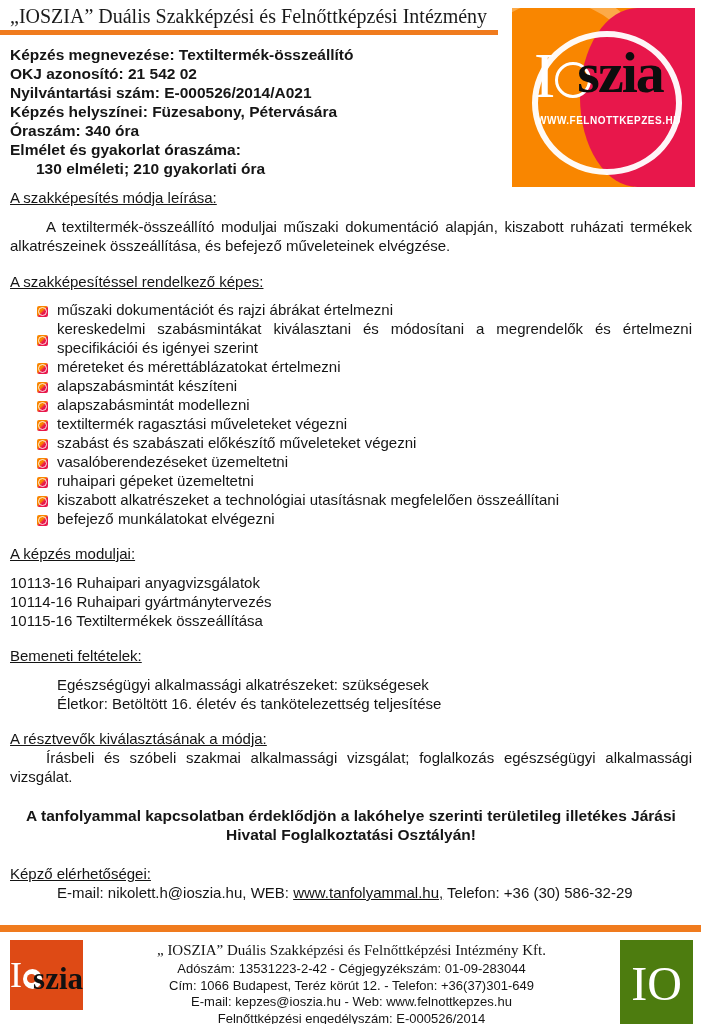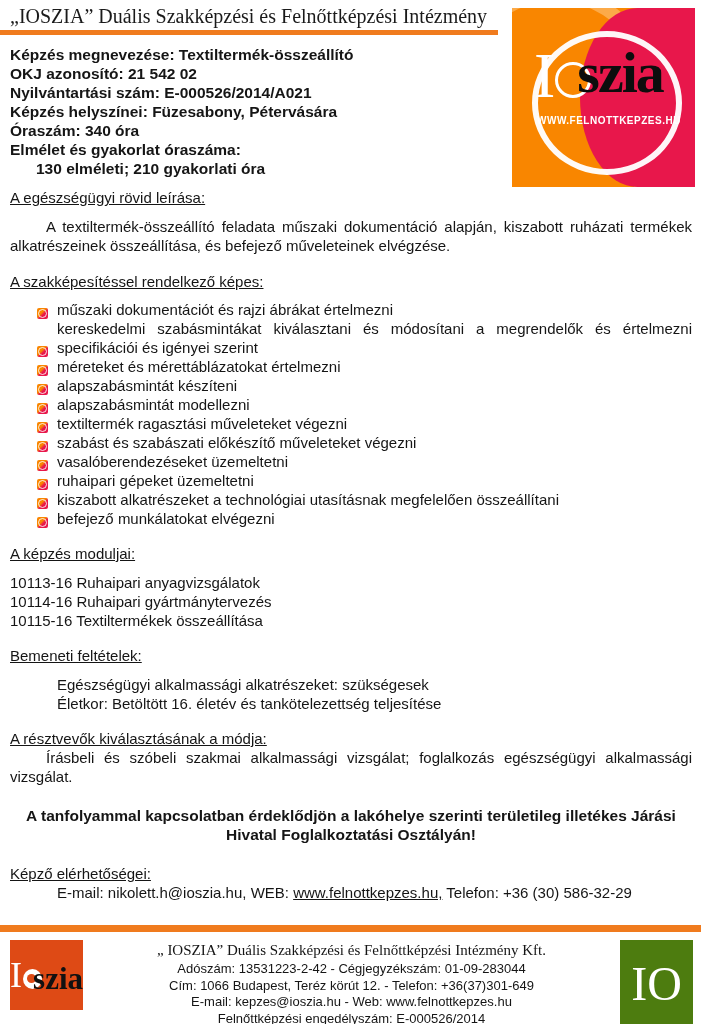--- a/index.html
+++ b/index.html
@@ -29,21 +29,21 @@
            letter-spacing:.5px;z-index:3;}
   
   .content{position:absolute;top:45px;left:10px;width:682px;font-size:15px;line-height:19px;}
   .intro{font-weight:bold;font-size:15.5px;margin-bottom:10px;}
   .intro-indent{padding-left:26px;}
   .sec-h{margin:0 0 0 0;}
   .sec-h span{text-decoration:underline;}
   .mt8{margin-top:8px;} .mt16{margin-top:16px;} .mt17{margin-top:17px;} .mt20{margin-top:20px;}
   .para{text-align:justify;text-indent:36px;margin:10px 0 0 0;}
   .cap-list{list-style:none;margin:9px 0 0 0;padding:0 0 0 27px;}
-  .cap-item{display:flex;align-items:flex-end;text-align:justify;}
+  .cap-item{display:flex;align-items:center;text-align:justify;}
   .cap-icon{flex:0 0 11px;width:11px;height:11px;margin:4px 9px 0 0;position:relative;
             background:linear-gradient(135deg,#F98600 42%,#E8174B 58%);border-radius:2px;}
   .cap-icon::after{content:"";position:absolute;left:1px;top:1px;right:1px;bottom:1px;
             border:1.5px solid rgba(255,255,255,.85);border-radius:50%;}
   .cap-text{flex:1;}
   .plain-list{margin:10px 0 0 0;}
   .indent-block{padding-left:47px;margin-top:10px;}
   .sel-para{text-align:justify;text-indent:36px;margin:0;}
   .notice{font-weight:bold;text-align:center;font-size:15.5px;
           margin:20px 6px 0 6px;}
@@ -93,22 +93,22 @@
     <div class="intro">
       <div>Képzés megnevezése: Textiltermék-összeállító</div>
       <div>OKJ azonosító: 21 542 02</div>
       <div>Nyilvántartási szám: E-000526/2014/A021</div>
       <div>Képzés helyszínei: Füzesabony, Pétervására</div>
       <div>Óraszám: 340 óra</div>
       <div>Elmélet és gyakorlat óraszáma:</div>
       <div class="intro-indent">130 elméleti; 210 gyakorlati óra</div>
     </div>
 
-    <div class="sec-h mt8"><span>A egészségügyi rövid leírása:</span></div>
-    <p class="para">A textiltermék-összeállító feladata műszaki dokumentáció alapján, kiszabott ruházati termékek alkatrészeinek összeállítása, és befejező műveleteinek elvégzése.</p>
+    <div class="sec-h mt8"><span>A szakképesítés módja leírása:</span></div>
+    <p class="para">A textiltermék-összeállító moduljai műszaki dokumentáció alapján, kiszabott ruházati termékek alkatrészeinek összeállítása, és befejező műveleteinek elvégzése.</p>
 
     <div class="sec-h mt17"><span>A szakképesítéssel rendelkező képes:</span></div>
     <ul class="cap-list">
       <li class="cap-item">
           <span class="cap-icon"></span>
           <span class="cap-text">műszaki dokumentációt és rajzi ábrákat értelmezni</span>
         </li>
       <li class="cap-item">
           <span class="cap-icon"></span>
           <span class="cap-text">kereskedelmi szabásmintákat kiválasztani és módosítani a megrendelők és értelmezni specifikációi és igényei szerint</span>
@@ -163,21 +163,21 @@
       <div>Egészségügyi alkalmassági alkatrészeket: szükségesek</div>
       <div>Életkor: Betöltött 16. életév és tankötelezettség teljesítése</div>
     </div>
 
     <div class="sec-h mt16"><span>A résztvevők kiválasztásának a módja:</span></div>
     <p class="sel-para">Írásbeli és szóbeli szakmai alkalmassági vizsgálat; foglalkozás egészségügyi alkalmassági vizsgálat.</p>
 
     <div class="notice">A tanfolyammal kapcsolatban érdeklődjön a lakóhelye szerinti területileg illetékes Járási Hivatal Foglalkoztatási Osztályán!</div>
 
     <div class="sec-h mt20"><span>Képző elérhetőségei:</span></div>
-    <div class="contact-line"><span>E-mail: nikolett.h@ioszia.hu, WEB: </span><span class="weblink">www.felnottkepzes.hu,</span><span> Telefon: +36 (30) 586-32-29</span></div>
+    <div class="contact-line"><span>E-mail: nikolett.h@ioszia.hu, WEB: </span><span class="weblink">www.tanfolyammal.hu,</span><span> Telefon: +36 (30) 586-32-29</span></div>
 
   </div>
 
   <div class="footer-bar"></div>
   <div class="footer">
     <div class="fl">
       <span class="fl-i">I</span>
       <span class="fl-disc"></span>
       <span class="fl-szia">szia</span>
     </div>

